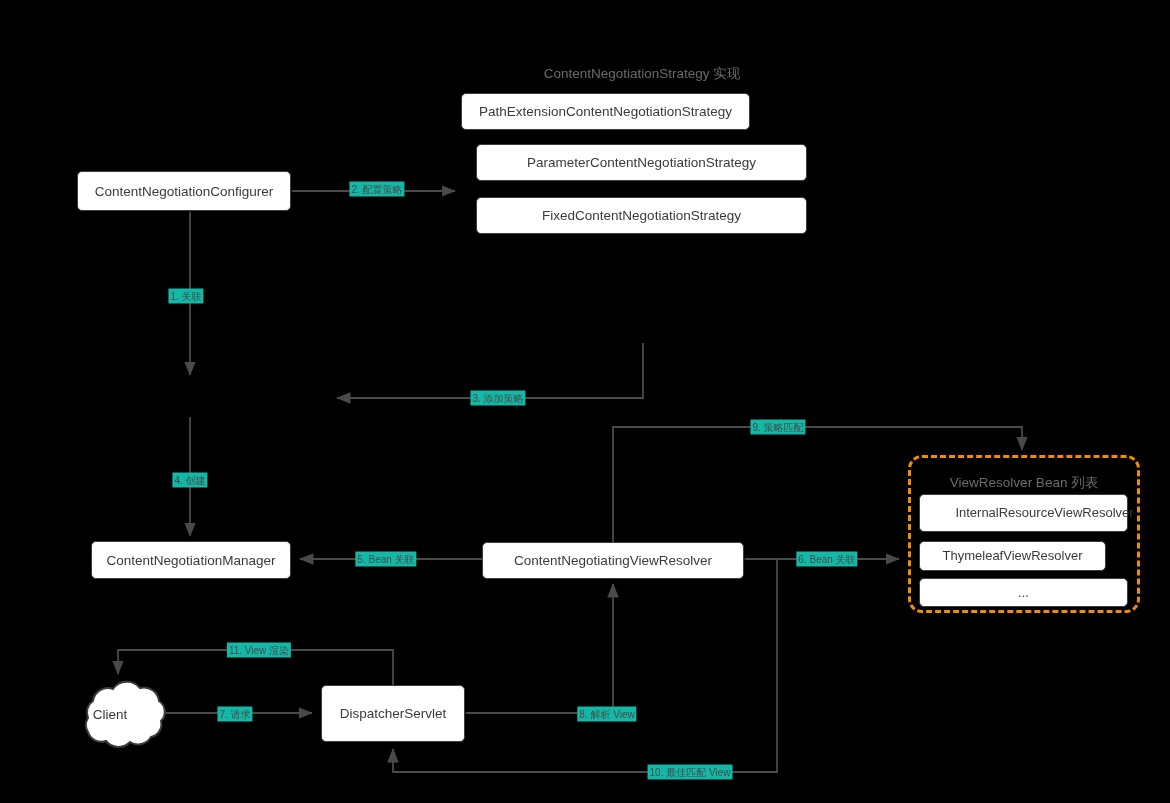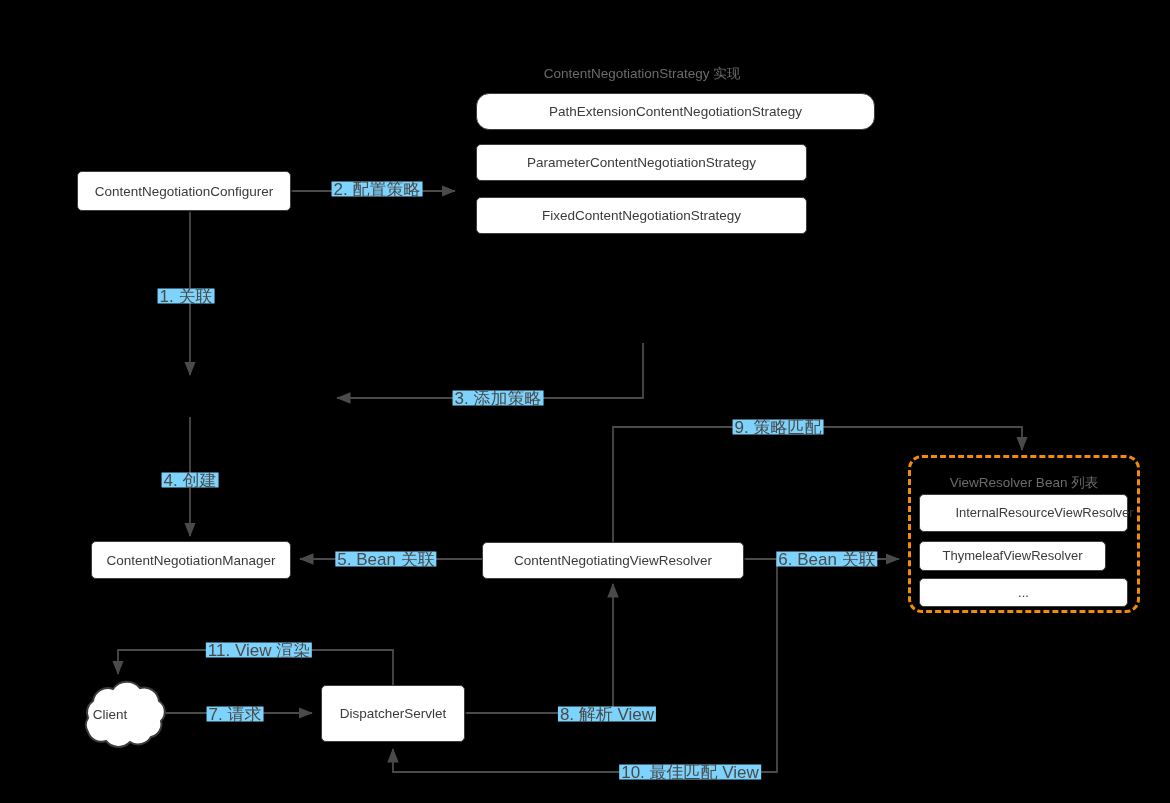--- a/index.html
+++ b/index.html
@@ -56,23 +56,23 @@
   .dashed-group {
     position: absolute;
     box-sizing: border-box;
     border: 3px dashed #f28a0e;
     border-radius: 14px;
     background: transparent;
   }
   
   .edge-label {
     position: absolute;
-    background: #7dd3fc;
+    background: #14b8a6;
     color: #4a4a4a;
-    font-size: 17px;
+    font-size: 10px;
     line-height: 15px;
     padding: 0 2px;
     white-space: nowrap;
     transform: translate(-50%, -50%);
   }
   .cloud-label {
     position: absolute;
     color: #3a3a3a;
     font-size: 13.5px;
     white-space: nowrap;
@@ -137,21 +137,21 @@
   <div class="edge-label" style="left:386px;  top:559px;">5. Bean 关联</div>
   <div class="edge-label" style="left:827px;  top:559px;">6. Bean 关联</div>
   <div class="edge-label" style="left:235px;  top:714px;">7. 请求</div>
   <div class="edge-label" style="left:607px;  top:714px;">8. 解析 View</div>
   <div class="edge-label" style="left:778px;  top:427px;">9. 策略匹配</div>
   <div class="edge-label" style="left:690px;  top:772px;">10. 最佳匹配 View</div>
   <div class="edge-label" style="left:259px;  top:650px;">11. View 渲染</div>
 
   <div class="group-title" style="left:642px; top:65px; transform:translateX(-50%);">ContentNegotiationStrategy 实现</div>
 
-  <div class="node" style="left:476px; top:93px;  width:399px; height:37px;border-radius:13px;">PathExtensionContentNegotiationStrategy</div>
+  <div class="node" style="left:461px; top:93px;  width:289px; height:37px;">PathExtensionContentNegotiationStrategy</div>
   <div class="node" style="left:476px; top:144px; width:331px; height:37px;">ParameterContentNegotiationStrategy</div>
   <div class="node" style="left:476px; top:197px; width:331px; height:37px;">FixedContentNegotiationStrategy</div>
 
   <div class="node" style="left:77px;  top:171px; width:214px; height:40px;">ContentNegotiationConfigurer</div>
 
 
   <div class="node" style="left:91px;  top:541px; width:200px; height:38px;">ContentNegotiationManager</div>
 
   <div class="node" style="left:482px; top:542px; width:262px; height:37px;">ContentNegotiatingViewResolver</div>
 

